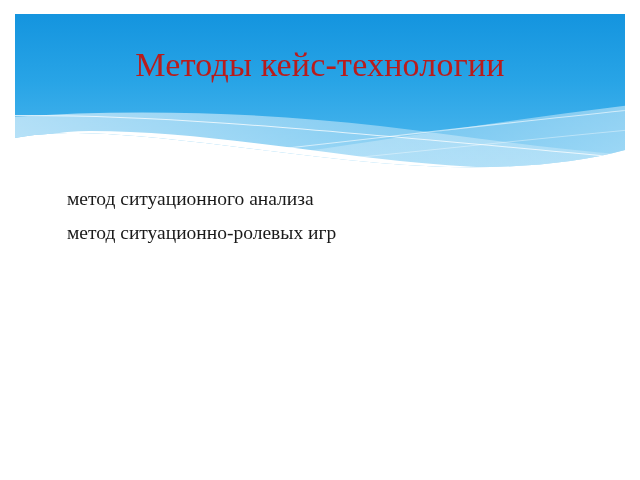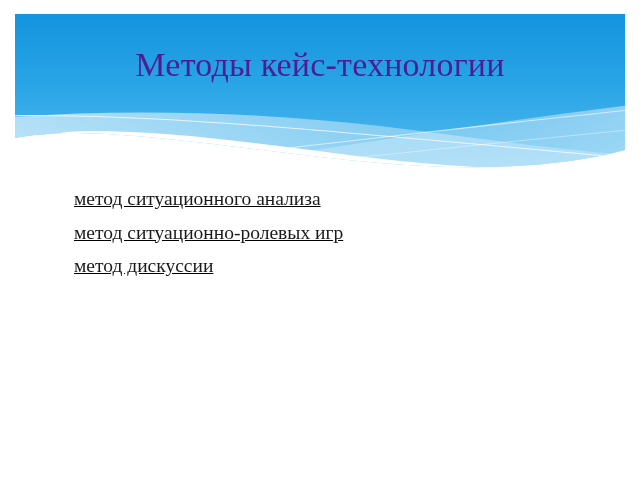--- a/index.html
+++ b/index.html
@@ -40,40 +40,39 @@
     top: 0;
   }
 
   
   #slide-title {
     position: absolute;
     left: 0;
     top: 44px;
     width: 640px;
     text-align: center;
-    color: #4c1d95;
+    color: #b91c1c;
     font-family: "Liberation Serif", "DejaVu Serif", serif;
     font-size: 34px;
     font-weight: normal;
     line-height: 42px;
     letter-spacing: 0.2px;
     white-space: nowrap;
     text-rendering: optimizeLegibility;
   }
 
   
   #body-list {
     position: absolute;
-    left: 74px;
+    left: 67px;
     top: 182px;
     width: 520px;
     margin: 0;
     padding: 0;
     list-style: none;
-    text-decoration: underline;
   }
   #body-list li {
     color: #1a1a1a;
     font-family: "Liberation Serif", "DejaVu Serif", serif;
     font-size: 19.5px;
     line-height: 33.5px;
     font-weight: normal;
     white-space: nowrap;
   }
 </style>
@@ -134,16 +133,15 @@
                  L650,200 L-10,200 Z" fill="#ffffff"></path>
       </g>
     </svg>
   </div>
 
   <div id="slide-title">Методы кейс-технологии</div>
 
   <ul id="body-list">
     <li>метод ситуационного анализа</li>
     <li>метод ситуационно-ролевых игр</li>
-    <li>метод дискуссии</li>
   </ul>
 
 </div>
 
 </body></html>

